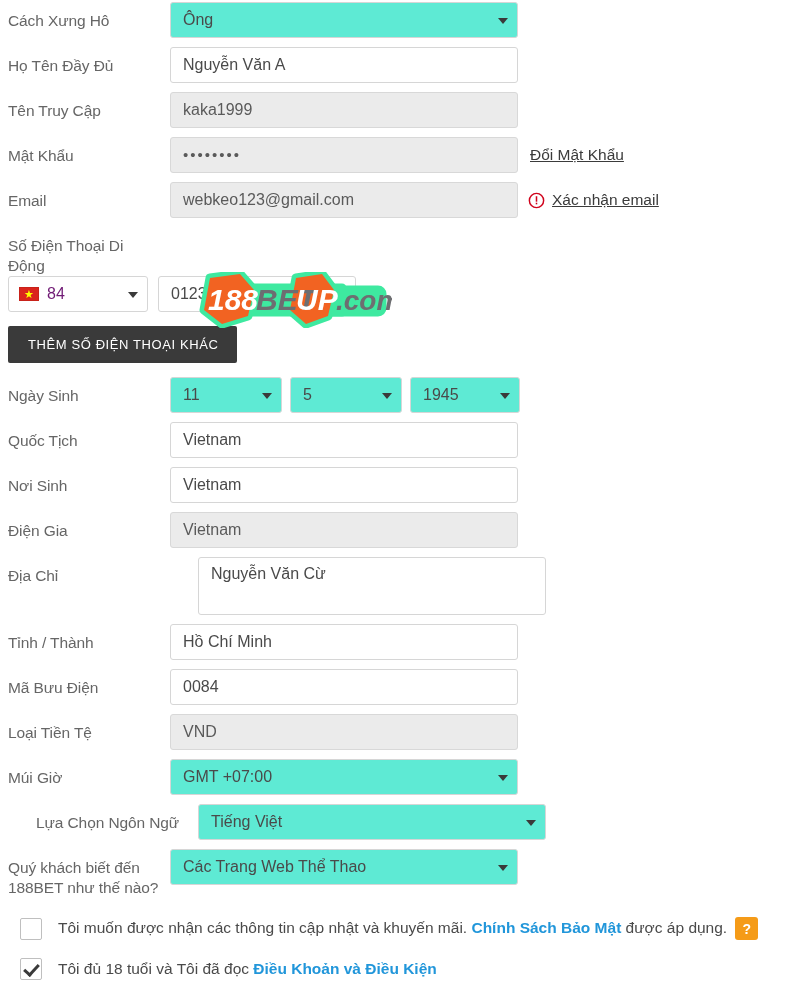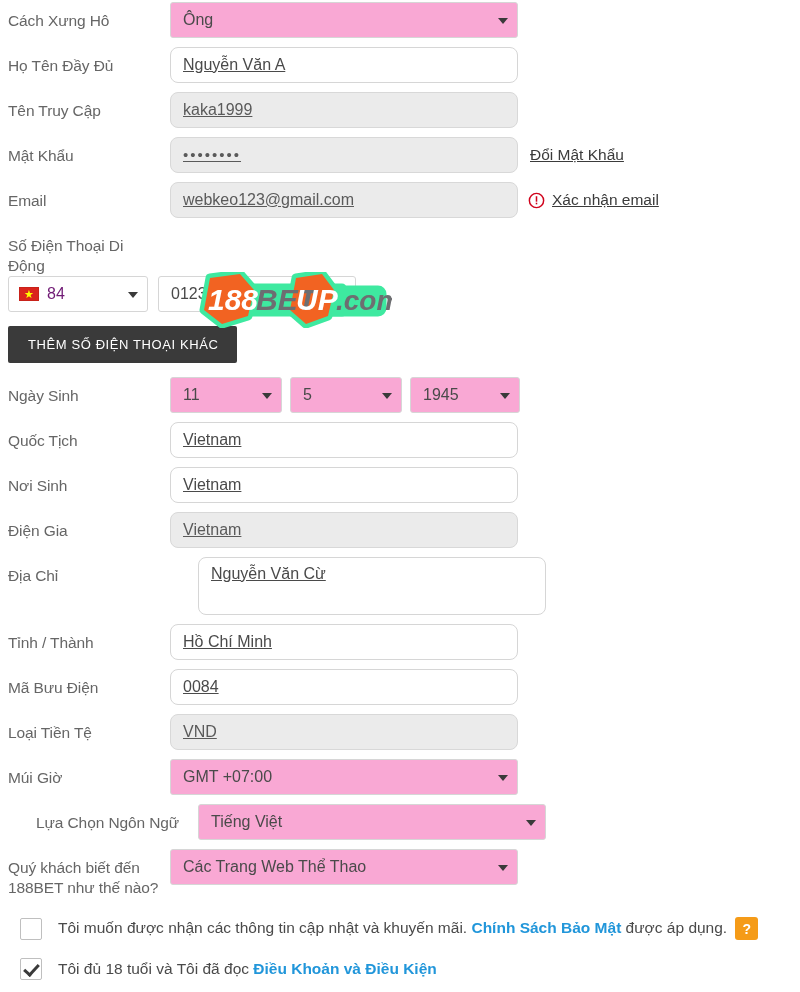--- a/index.html
+++ b/index.html
@@ -36,49 +36,48 @@
   }
   .ctrl {
     flex: 1;
     position: relative;
   }
   .field {
     display: block;
     width: 348px;
     height: 36px;
     border: 1px solid #d6d6d6;
-    border-radius: 8px;
+    border-radius: 3px;
     background: #ffffff;
     color: #4a4a4a;
     font-size: 16px;
     font-family: "Liberation Sans", sans-serif;
     padding: 0 12px;
     line-height: 34px;
     outline: none;
-    text-decoration: underline;
   }
   .field.disabled {
     background: #ebebeb;
     color: #5a5a5a;
     border-color: #d8d8d8;
   }
   .field.textarea {
     height: 58px;
     line-height: normal;
     padding-top: 7px;
     white-space: pre-wrap;
   }
   .select {
     position: relative;
     display: inline-block;
     width: 348px;
     height: 36px;
     border: 1px solid #d6d6d6;
     border-radius: 3px;
-    background: #f9a8d4;
+    background: #5eead4;
     color: #4a4a4a;
     font-size: 16px;
     padding: 0 28px 0 12px;
     line-height: 34px;
     cursor: pointer;
     vertical-align: top;
     overflow: hidden;
     white-space: nowrap;
   }
   .caret {

